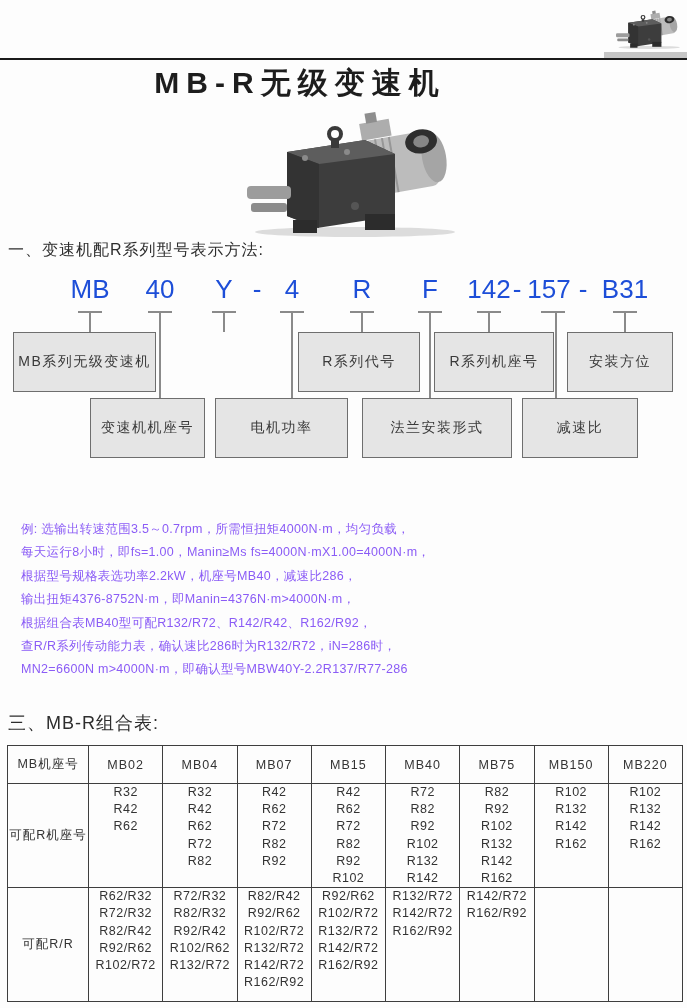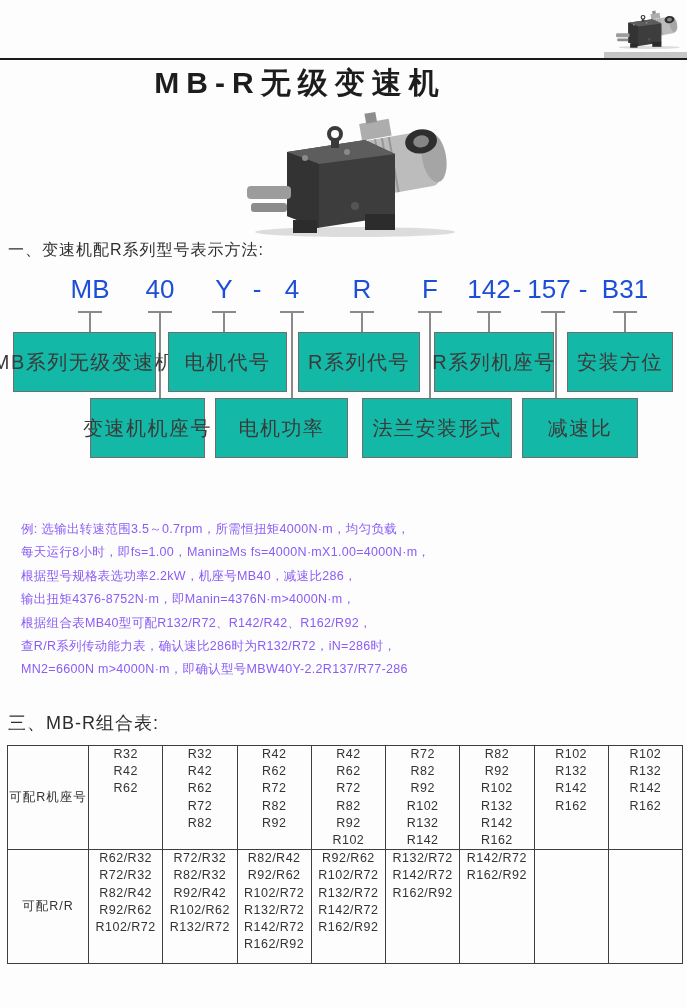--- a/index.html
+++ b/index.html
@@ -25,23 +25,23 @@
   .code-part {
     position:absolute; top:274px; transform:translateX(-50%);
     font-size:26px; color:#1d4ed8; white-space:nowrap; font-weight:normal;
   }
   .tick { position:absolute; top:311px; width:24px; height:2px; background:#8a8a8a; }
   .vline { position:absolute; top:313px; width:2px; background:#8a8a8a; }
   .vline.short { height:19px; }
   .vline.long { height:85px; }
 
   .dbox {
-    position:absolute; height:60px; border:1.5px solid #6e6e6e; background:#14b8a6;
+    position:absolute; height:60px; border:1.5px solid #6e6e6e; background:#e5e5e5;
     display:flex; align-items:center; justify-content:center;
-    font-size:20px; color:#3a3a3a; letter-spacing:1.5px; box-sizing:border-box; white-space:nowrap;
+    font-size:14px; color:#3a3a3a; letter-spacing:1.5px; box-sizing:border-box; white-space:nowrap;
   }
   .dbox.row-top { top:332px; }
   .dbox.row-bot { top:398px; }
 
   .example-block { position:absolute; left:21px; top:521px; width:640px; }
   .example-line { height:23.4px; font-size:12.5px; color:#8b5cf6; letter-spacing:0.3px; white-space:nowrap; }
 
   table.combo {
     position:absolute; left:7px; top:745px; width:676px;
     border-collapse:collapse; table-layout:fixed;
@@ -136,21 +136,20 @@
   <div class="vline long" style="left:159px"></div>
   <div class="vline short" style="left:223px"></div>
   <div class="vline long" style="left:291px"></div>
   <div class="vline short" style="left:361px"></div>
   <div class="vline long" style="left:429px"></div>
   <div class="vline short" style="left:488px"></div>
   <div class="vline long" style="left:555px"></div>
   <div class="vline short" style="left:624px"></div>
 
   <div class="dbox row-top" style="left:13px;  width:143px">MB系列无级变速机</div>
-  <div class="dbox row-top" style="left:168px; width:119px">电机代号</div>
   <div class="dbox row-top" style="left:298px; width:122px">R系列代号</div>
   <div class="dbox row-top" style="left:434px; width:120px">R系列机座号</div>
   <div class="dbox row-top" style="left:567px; width:106px">安装方位</div>
 
   <div class="dbox row-bot" style="left:90px;  width:115px">变速机机座号</div>
   <div class="dbox row-bot" style="left:215px; width:133px">电机功率</div>
   <div class="dbox row-bot" style="left:362px; width:150px">法兰安装形式</div>
   <div class="dbox row-bot" style="left:522px; width:116px">减速比</div>
 
   <div class="example-block">
@@ -171,20 +170,31 @@
         <col>
         <col>
         <col>
         <col>
         <col>
         <col>
         <col>
         <col>
       </colgroup>
     <tbody>
+        <tr class="hdr">
+      <td>MB机座号</td>
+      <td>MB02</td>
+      <td>MB04</td>
+      <td>MB07</td>
+      <td>MB15</td>
+      <td>MB40</td>
+      <td>MB75</td>
+      <td>MB150</td>
+      <td>MB220</td>
+    </tr>
     <tr class="r2">
       <td class="label-cell">可配R机座号</td>
       <td class="list-cell">R32
 R42
 R62</td>
       <td class="list-cell">R32
 R42
 R62
 R72
 R82</td>

